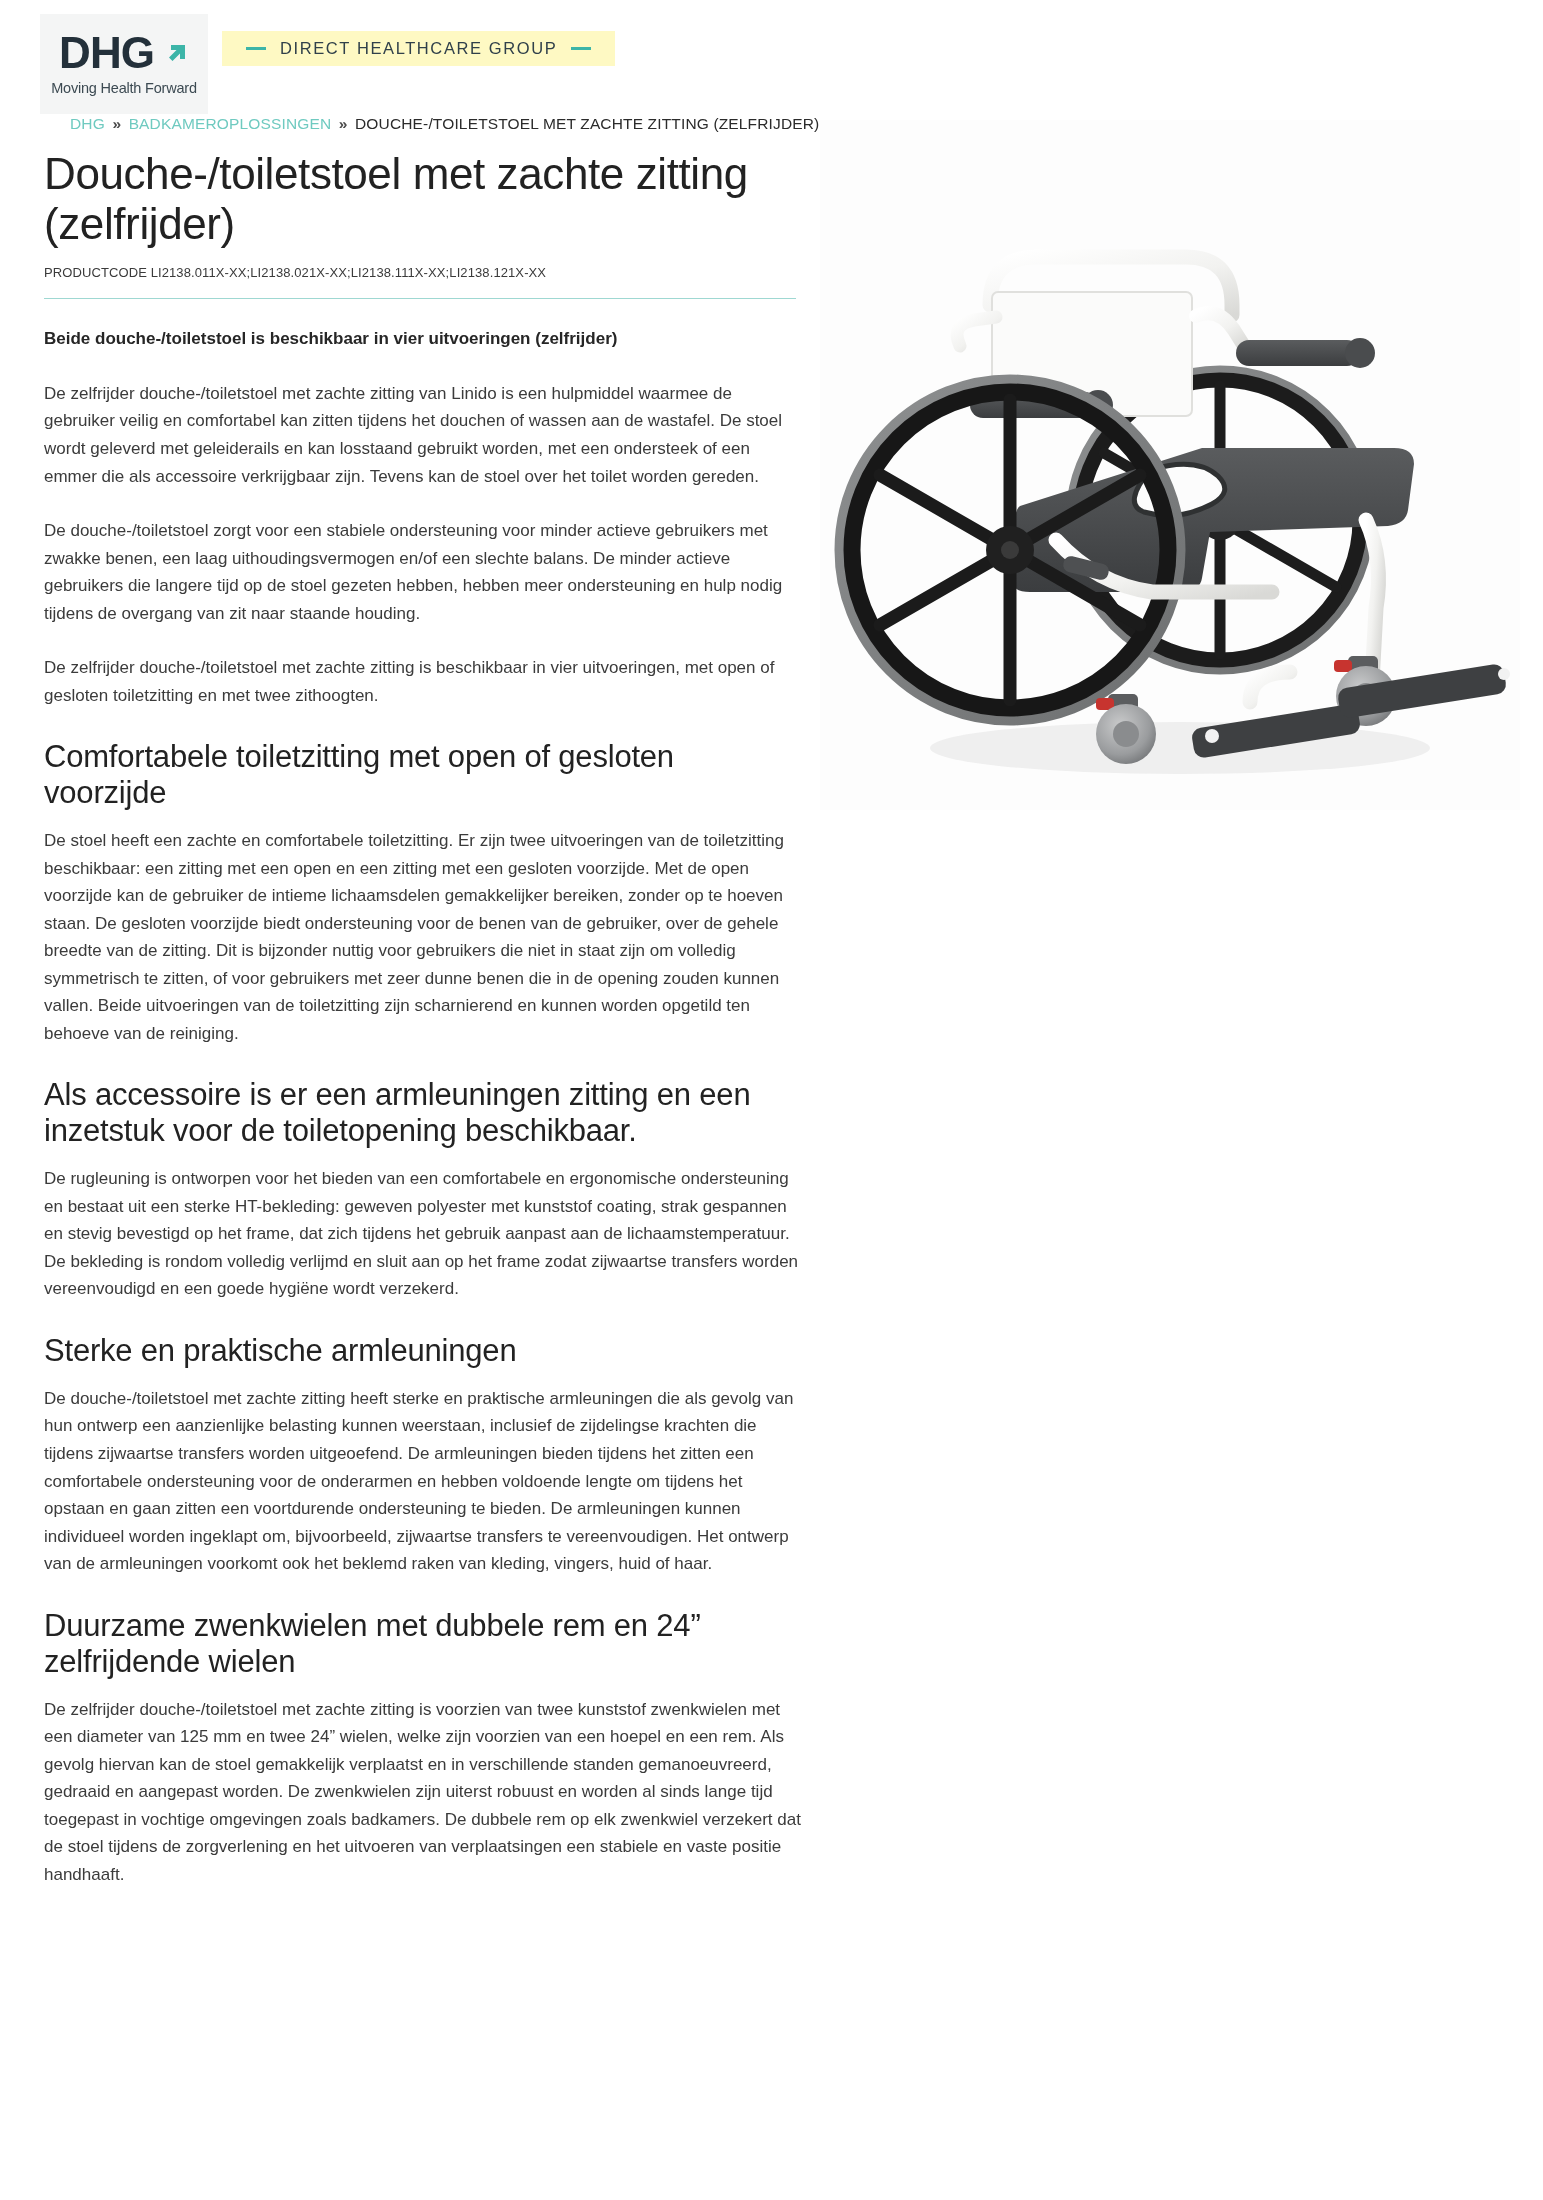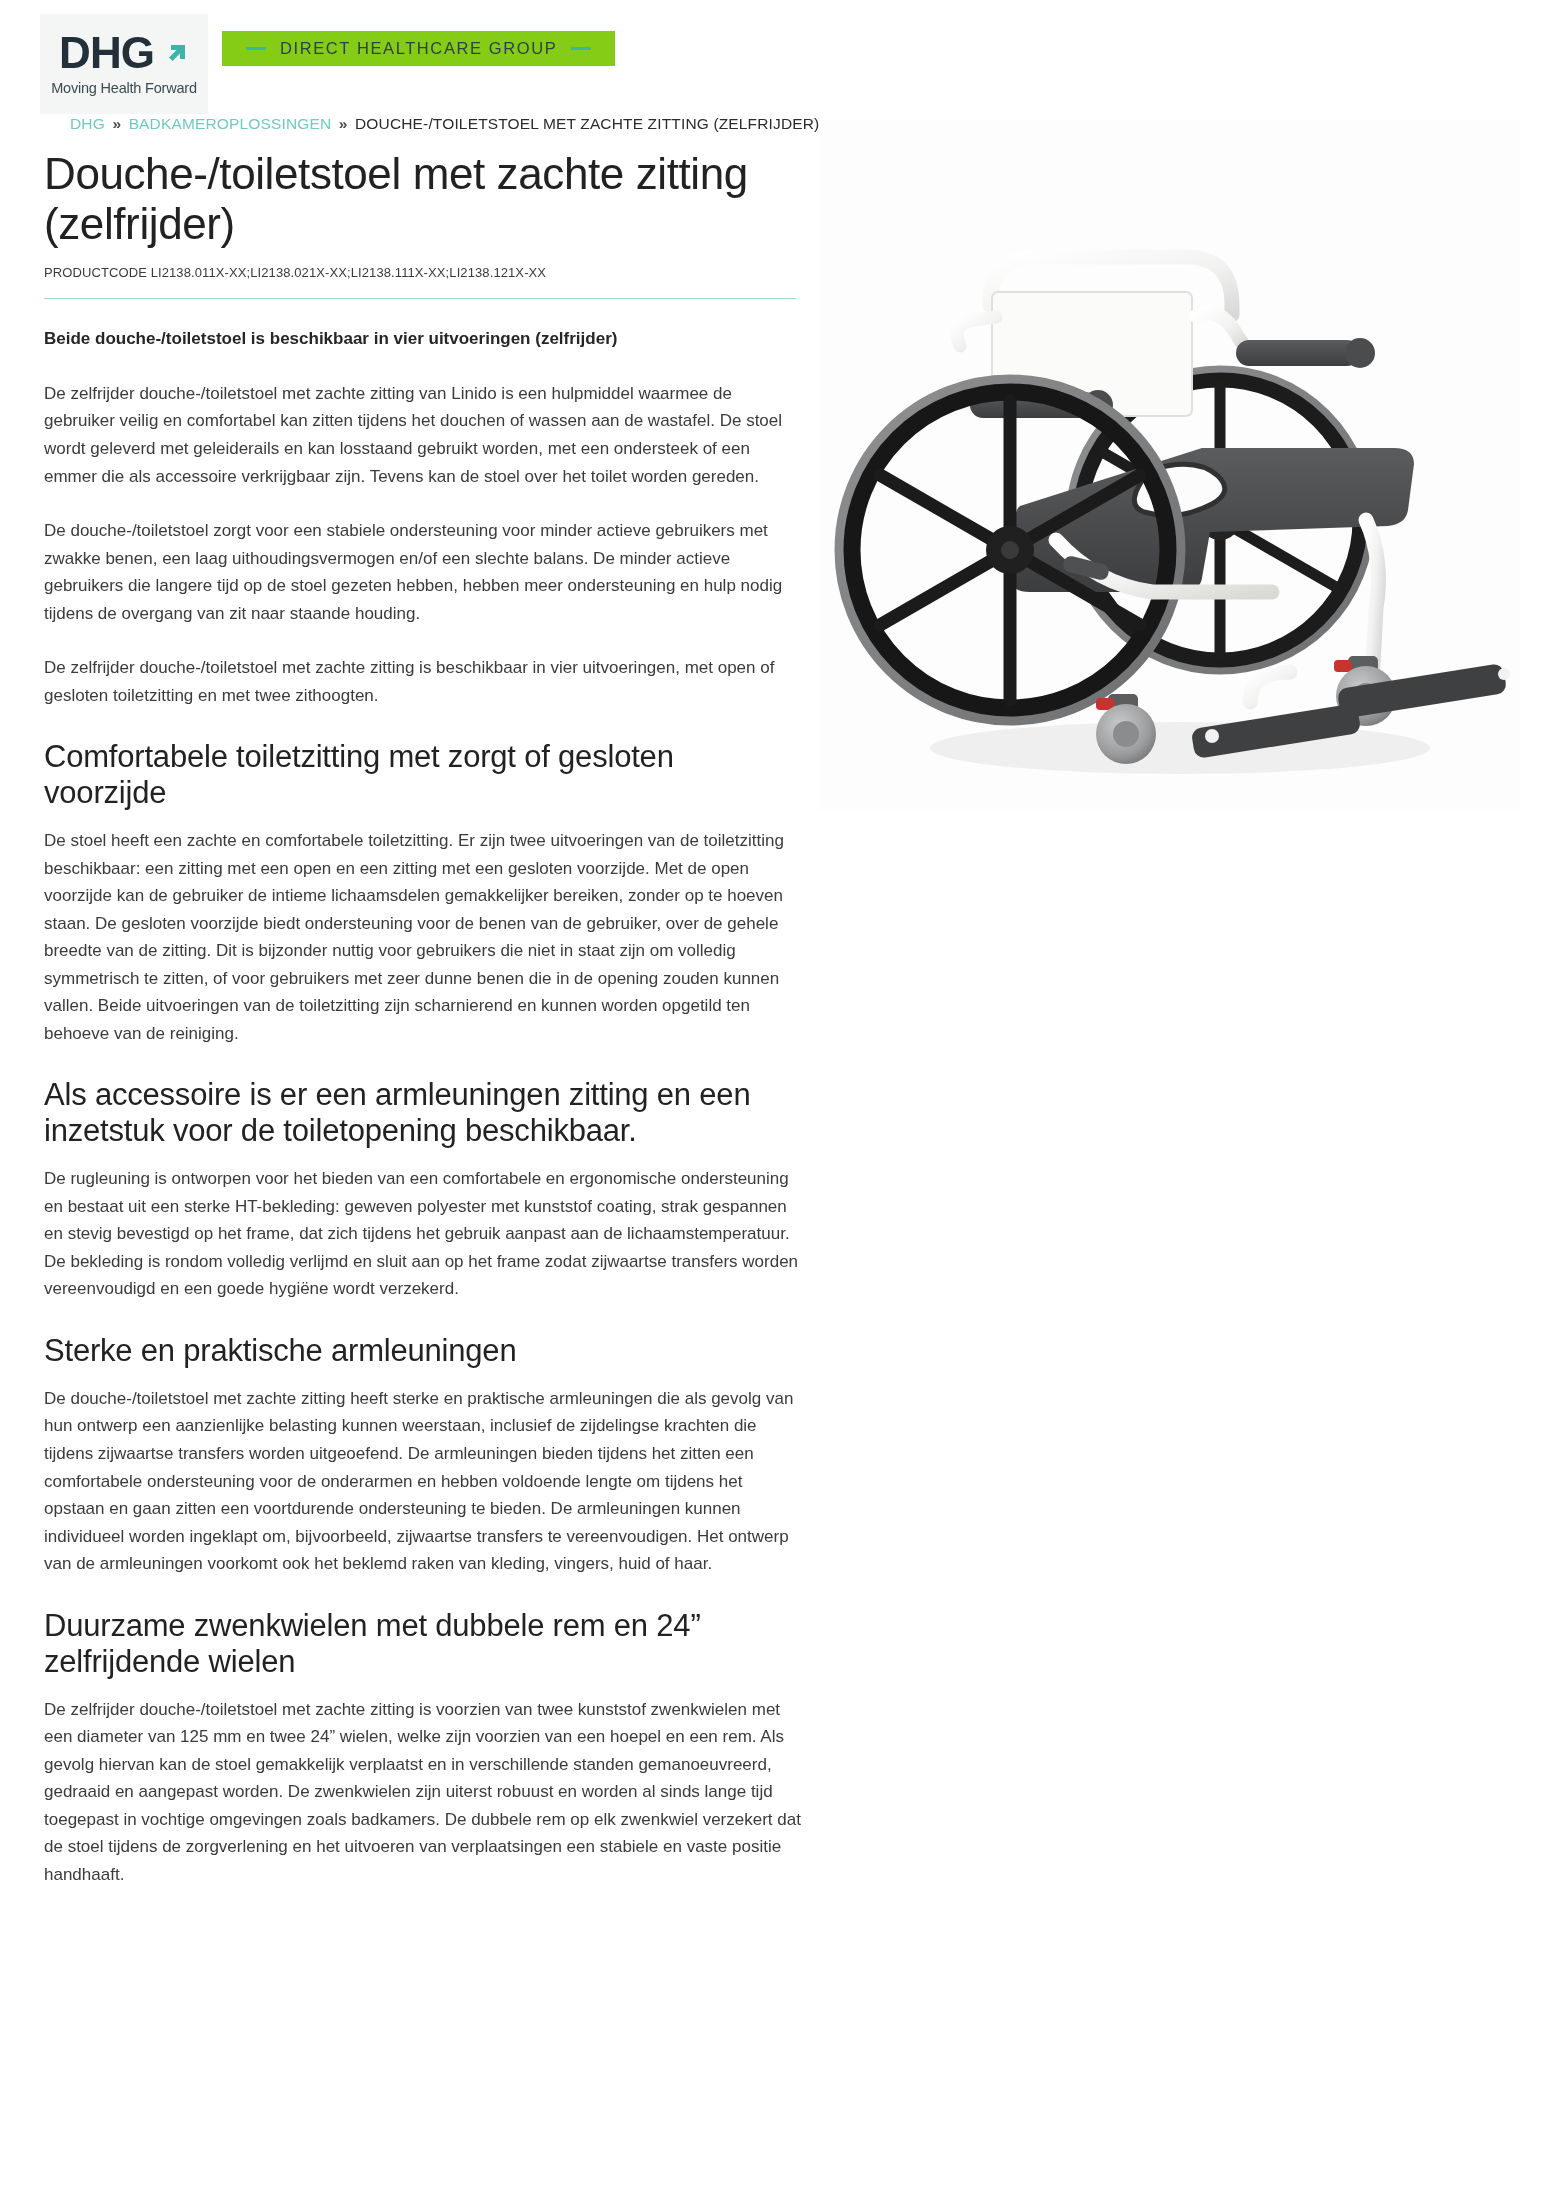--- a/index.html
+++ b/index.html
@@ -60,21 +60,21 @@
     color: #3c4a52;
     font-family: "Liberation Sans", sans-serif;
     letter-spacing: -0.2px;
     white-space: nowrap;
   }
   .brand-banner {
     position: absolute;
     left: 222px;
     top: 31px;
     height: 35px;
-    background: #84cc16;
+    background: #fef9c3;
     display: flex;
     align-items: center;
     gap: 14px;
     padding: 0 24px;
   }
   .brand-dash {
     display: inline-block;
     width: 20px;
     height: 3px;
     background: #3cb5a8;
@@ -332,21 +332,21 @@
     <div class="product-code">PRODUCTCODE LI2138.011X-XX;LI2138.021X-XX;LI2138.111X-XX;LI2138.121X-XX</div>
 
     <hr class="rule">
 
     <p class="lead">Beide douche-/toiletstoel is beschikbaar in vier uitvoeringen (zelfrijder)</p>
 
     <p class="body">De zelfrijder douche-/toiletstoel met zachte zitting van Linido is een hulpmiddel waarmee de gebruiker veilig en comfortabel kan zitten tijdens het douchen of wassen aan de wastafel. De stoel wordt geleverd met geleiderails en kan losstaand gebruikt worden, met een ondersteek of een emmer die als accessoire verkrijgbaar zijn. Tevens kan de stoel over het toilet worden gereden.</p>
     <p class="body">De douche-/toiletstoel zorgt voor een stabiele ondersteuning voor minder actieve gebruikers met zwakke benen, een laag uithoudingsvermogen en/of een slechte balans. De minder actieve gebruikers die langere tijd op de stoel gezeten hebben, hebben meer ondersteuning en hulp nodig tijdens de overgang van zit naar staande houding.</p>
     <p class="body">De zelfrijder douche-/toiletstoel met zachte zitting is beschikbaar in vier uitvoeringen, met open of gesloten toiletzitting en met twee zithoogten.</p>
 
-    <h2 class="section-title">Comfortabele toiletzitting met zorgt of gesloten voorzijde</h2>
+    <h2 class="section-title">Comfortabele toiletzitting met open of gesloten voorzijde</h2>
     <p class="body">De stoel heeft een zachte en comfortabele toiletzitting. Er zijn twee uitvoeringen van de toiletzitting beschikbaar: een zitting met een open en een zitting met een gesloten voorzijde. Met de open voorzijde kan de gebruiker de intieme lichaamsdelen gemakkelijker bereiken, zonder op te hoeven staan. De gesloten voorzijde biedt ondersteuning voor de benen van de gebruiker, over de gehele breedte van de zitting. Dit is bijzonder nuttig voor gebruikers die niet in staat zijn om volledig symmetrisch te zitten, of voor gebruikers met zeer dunne benen die in de opening zouden kunnen vallen. Beide uitvoeringen van de toiletzitting zijn scharnierend en kunnen worden opgetild ten behoeve van de reiniging.</p>
 
     <h2 class="section-title">Als accessoire is er een armleuningen zitting en een inzetstuk voor de toiletopening beschikbaar.</h2>
     <p class="body">De rugleuning is ontworpen voor het bieden van een comfortabele en ergonomische ondersteuning en bestaat uit een sterke HT-bekleding: geweven polyester met kunststof coating, strak gespannen en stevig bevestigd op het frame, dat zich tijdens het gebruik aanpast aan de lichaamstemperatuur. De bekleding is rondom volledig verlijmd en sluit aan op het frame zodat zijwaartse transfers worden vereenvoudigd en een goede hygiëne wordt verzekerd.</p>
 
     <h2 class="section-title">Sterke en praktische armleuningen</h2>
     <p class="body">De douche-/toiletstoel met zachte zitting heeft sterke en praktische armleuningen die als gevolg van hun ontwerp een aanzienlijke belasting kunnen weerstaan, inclusief de zijdelingse krachten die tijdens zijwaartse transfers worden uitgeoefend. De armleuningen bieden tijdens het zitten een comfortabele ondersteuning voor de onderarmen en hebben voldoende lengte om tijdens het opstaan en gaan zitten een voortdurende ondersteuning te bieden. De armleuningen kunnen individueel worden ingeklapt om, bijvoorbeeld, zijwaartse transfers te vereenvoudigen. Het ontwerp van de armleuningen voorkomt ook het beklemd raken van kleding, vingers, huid of haar.</p>
 
     <h2 class="section-title">Duurzame zwenkwielen met dubbele rem en 24” zelfrijdende wielen</h2>
     <p class="body">De zelfrijder douche-/toiletstoel met zachte zitting is voorzien van twee kunststof zwenkwielen met een diameter van 125 mm en twee 24” wielen, welke zijn voorzien van een hoepel en een rem. Als gevolg hiervan kan de stoel gemakkelijk verplaatst en in verschillende standen gemanoeuvreerd, gedraaid en aangepast worden. De zwenkwielen zijn uiterst robuust en worden al sinds lange tijd toegepast in vochtige omgevingen zoals badkamers. De dubbele rem op elk zwenkwiel verzekert dat de stoel tijdens de zorgverlening en het uitvoeren van verplaatsingen een stabiele en vaste positie handhaaft.</p>

